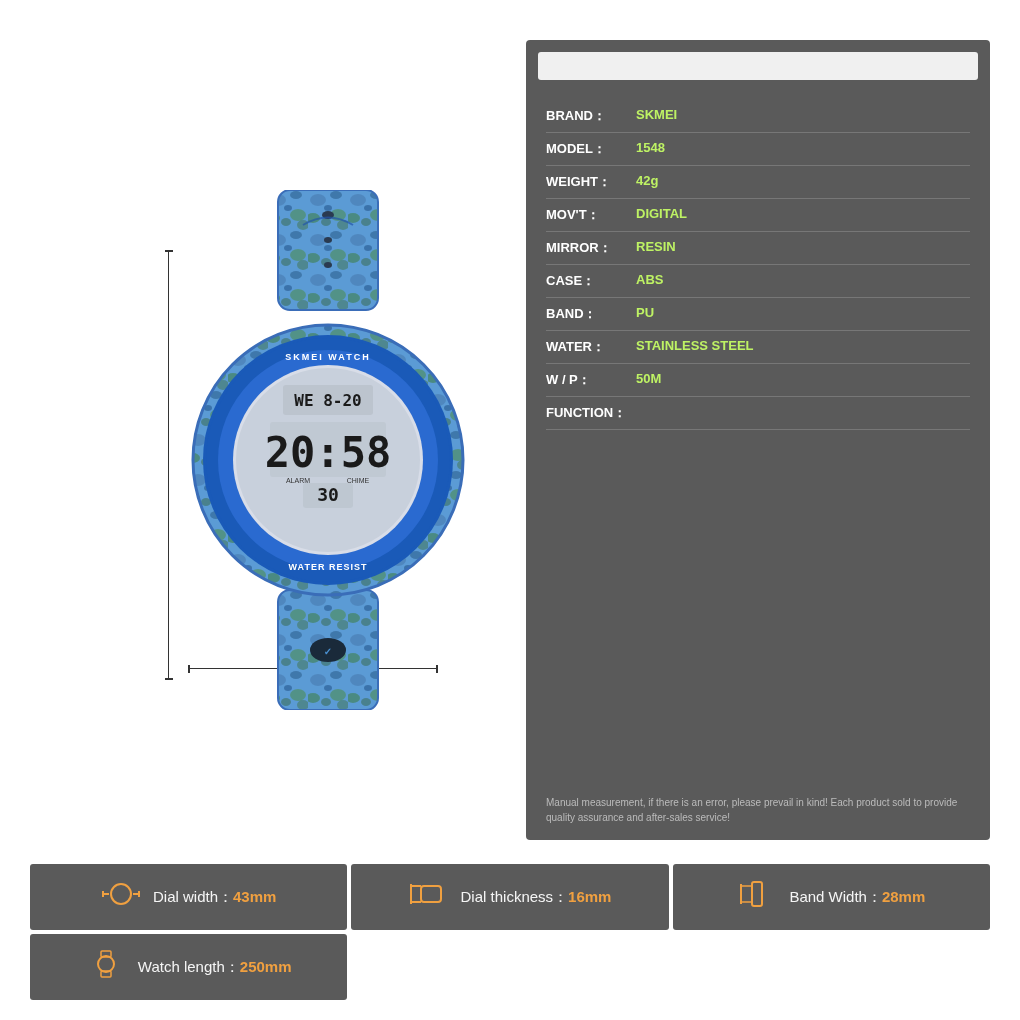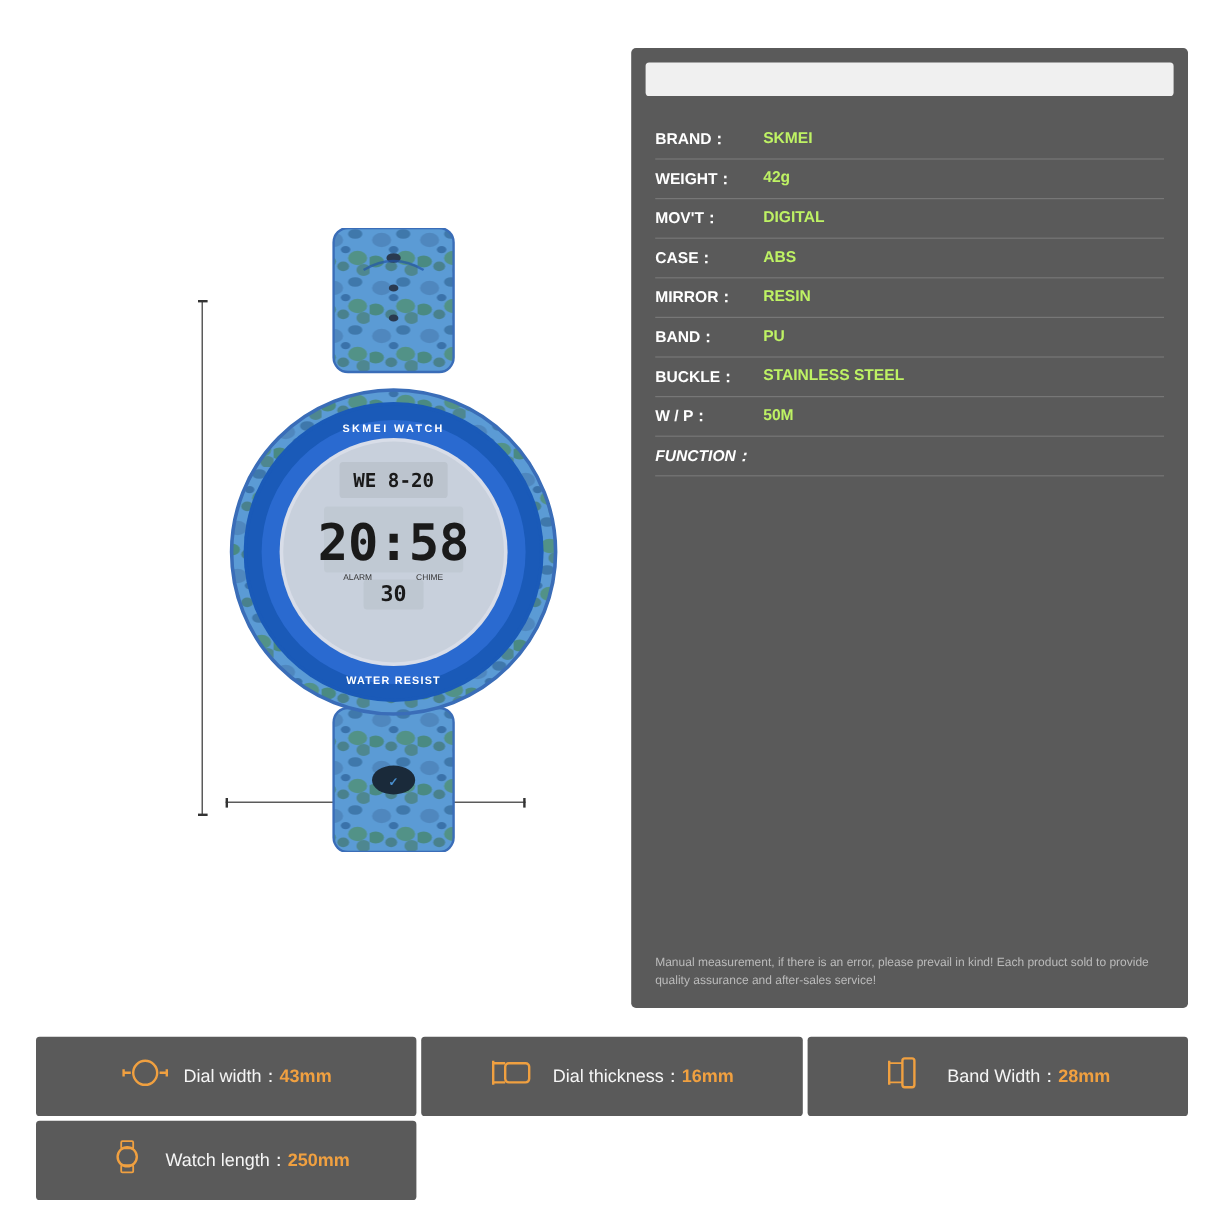--- a/index.html
+++ b/index.html
@@ -168,21 +168,20 @@
     .info-function-row {
       display: flex;
       flex-direction: column;
       padding: 7px 0;
       border-bottom: 1px solid #777;
     }
     .info-function-label {
       font-size: 13px;
       font-weight: bold;
       color: #fff;
-      font-style: italic;
     }
     .info-function-value {
       font-size: 13px;
       color: #eee;
       margin-top: 2px;
     }
 
     .info-disclaimer {
       padding: 10px 20px 15px 20px;
       font-size: 10px;
@@ -328,41 +327,45 @@
       <div class="info-header">
         <span class="info-header-title"></span>
       </div>
       <div class="info-rows">
 
       <div class="info-row">
             <span class="info-label">BRAND：</span>
             <span class="info-value">SKMEI</span>
           </div>
           <div class="info-row">
+            <span class="info-label">MODEL：</span>
+            <span class="info-value">1548</span>
+          </div>
+          <div class="info-row">
             <span class="info-label">WEIGHT：</span>
             <span class="info-value">42g</span>
           </div>
           <div class="info-row">
             <span class="info-label">MOV'T：</span>
             <span class="info-value">DIGITAL</span>
           </div>
           <div class="info-row">
+            <span class="info-label">MIRROR：</span>
+            <span class="info-value">RESIN</span>
+          </div>
+          <div class="info-row">
             <span class="info-label">CASE：</span>
             <span class="info-value">ABS</span>
           </div>
           <div class="info-row">
-            <span class="info-label">MIRROR：</span>
-            <span class="info-value">RESIN</span>
-          </div>
-          <div class="info-row">
             <span class="info-label">BAND：</span>
             <span class="info-value">PU</span>
           </div>
           <div class="info-row">
-            <span class="info-label">BUCKLE：</span>
+            <span class="info-label">WATER：</span>
             <span class="info-value">STAINLESS STEEL</span>
           </div>
           <div class="info-row">
             <span class="info-label">W / P：</span>
             <span class="info-value">50M</span>
           </div>
           <div class="info-function-row">
             <span class="info-function-label">FUNCTION：</span>
           </div>
         </div>

